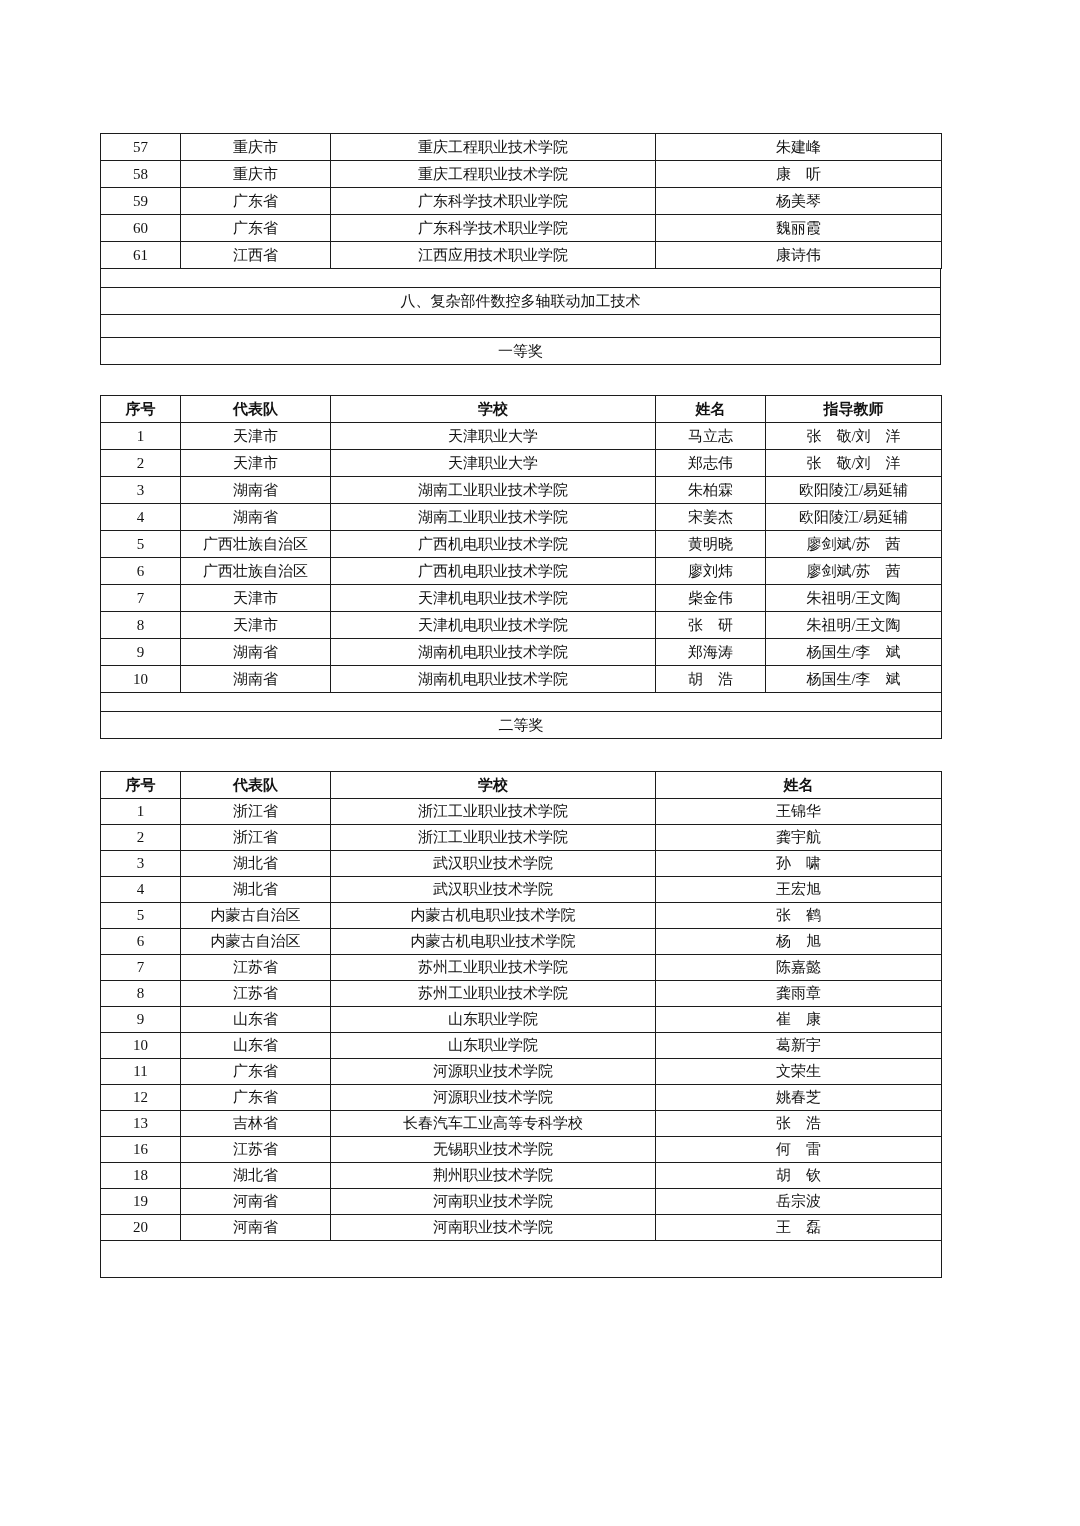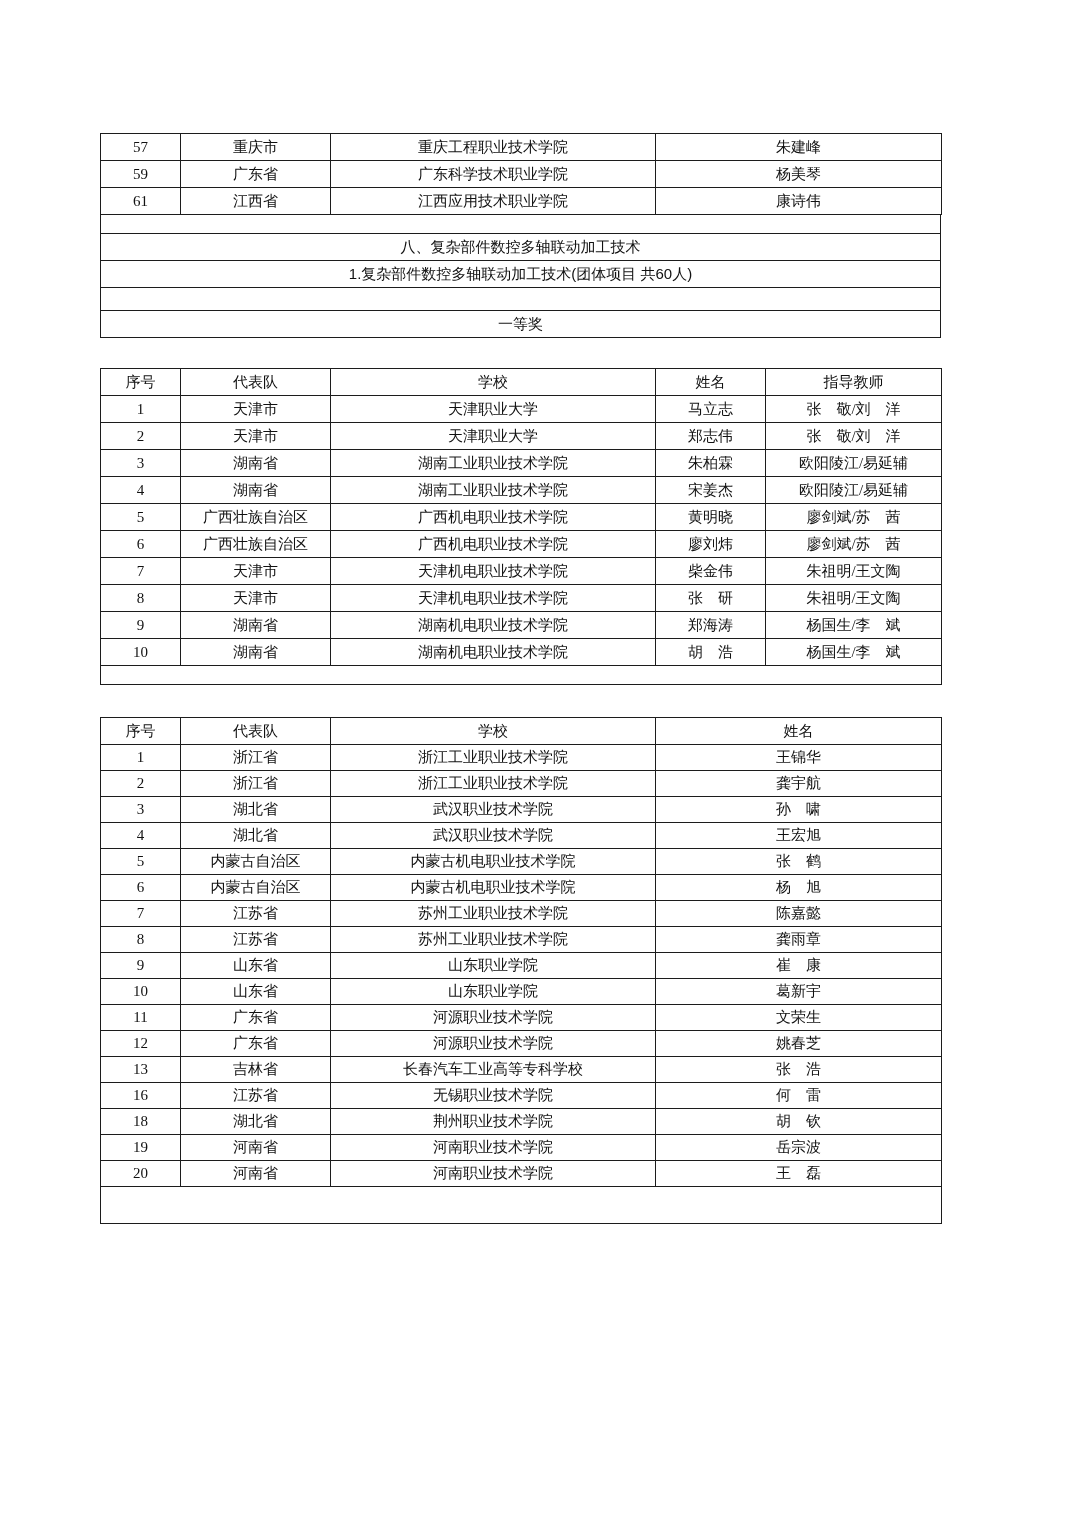--- a/index.html
+++ b/index.html
@@ -29,21 +29,21 @@
     font-size: 15px;
     font-weight: normal;
     text-align: center;
     vertical-align: middle;
     padding: 0 2px;
     height: 26px;
     line-height: 26px;
     white-space: nowrap;
     overflow: hidden;
   }
-  table.grid th { font-weight: normal; }
+  table.grid th { font-weight: bold; }
 
   
   col.c-no     { width: 80px; }
   col.c-team   { width: 150px; }
   col.c-school { width: 325px; }
   col.c-name   { width: 286px; }
   col.c-name5  { width: 110px; }
   col.c-teach  { width: 176px; }
 
   
@@ -89,44 +89,53 @@
           <col class="c-name">
         </colgroup>
       <tbody>
           <tr>
             <td>57</td>
             <td>重庆市</td>
             <td>重庆工程职业技术学院</td>
             <td>朱建峰</td>
           </tr>
           <tr>
+            <td>58</td>
+            <td>重庆市</td>
+            <td>重庆工程职业技术学院</td>
+            <td>康　听</td>
+          </tr>
+          <tr>
             <td>59</td>
             <td>广东省</td>
             <td>广东科学技术职业学院</td>
             <td>杨美琴</td>
           </tr>
           <tr>
+            <td>60</td>
+            <td>广东省</td>
+            <td>广东科学技术职业学院</td>
+            <td>魏丽霞</td>
+          </tr>
+          <tr>
             <td>61</td>
             <td>江西省</td>
             <td>江西应用技术职业学院</td>
             <td>康诗伟</td>
           </tr>
         </tbody>
     </table>
 
     <table class="grid sec">
       <tbody>
         <tr class="sp18">
           <td></td>
         </tr>
         <tr>
           <td class="sec-title">八、复杂部件数控多轴联动加工技术</td>
-        </tr>
-        <tr>
-          <td class="sec-sub">1.复杂部件数控多轴联动加工技术(团体项目 共60人)</td>
         </tr>
         <tr class="sp22">
           <td></td>
         </tr>
         <tr>
           <td class="prize">一等奖</td>
         </tr>
       </tbody>
     </table>
 
@@ -216,20 +225,23 @@
             <td>湖南省</td>
             <td>湖南机电职业技术学院</td>
             <td>胡　浩</td>
             <td>杨国生/李　斌</td>
           </tr>
         </tbody>
       <tfoot>
         <tr class="sp18">
           <td colspan="5"></td>
         </tr>
+        <tr>
+          <td colspan="5" class="prize">二等奖</td>
+        </tr>
       </tfoot>
     </table>
 
     <table class="grid mt32 t2">
       <colgroup>
           <col class="c-no">
           <col class="c-team">
           <col class="c-school">
           <col class="c-name">
         </colgroup>

